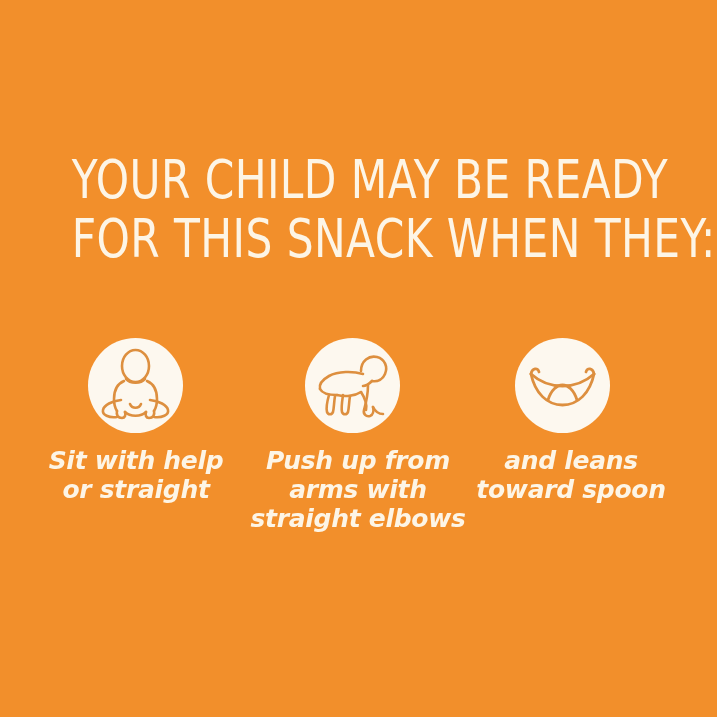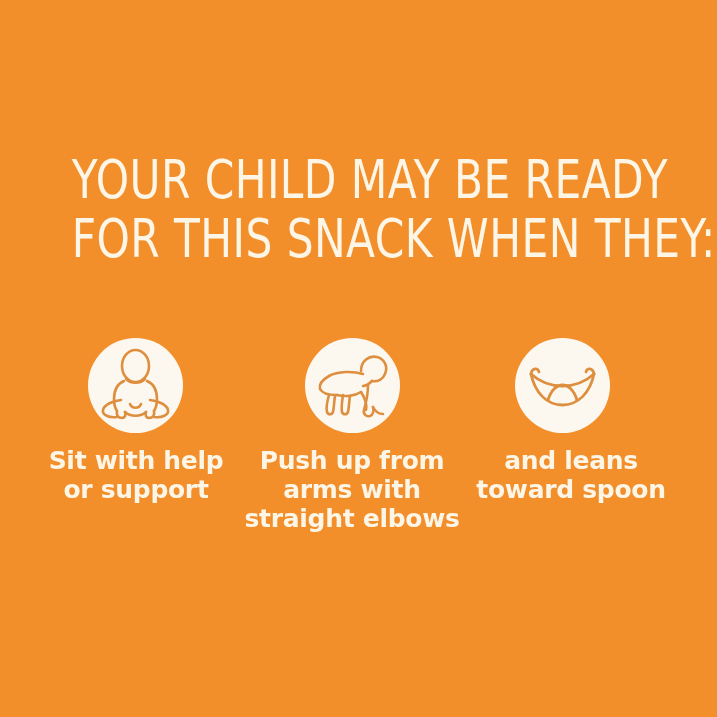--- a/index.html
+++ b/index.html
@@ -85,25 +85,26 @@
   .caption {
     position: absolute;
     top: 0;
     color: #FDF5E6;
     font-family: "DejaVu Sans", sans-serif;
     font-weight: bold;
     font-size: 25px;
     line-height: 29px;
     text-align: center;
     letter-spacing: -0.3px;
+    font-style: italic;
   }
   .caption .cap-line { display: block; white-space: nowrap; }
 
   .caption.c1 { left: 26px;  width: 220px; }
-  .caption.c2 { left: 241px; width: 222px; }
+  .caption.c2 { left: 247px; width: 222px; }
   .caption.c3 { left: 460px; width: 222px; }
 </style>
 </head>
 <body>
 
 <div class="poster">
 
   <div class="headline">
     <span class="hl-line">YOUR CHILD MAY BE READY</span>
     <span class="hl-line">FOR THIS SNACK WHEN THEY:</span>
@@ -184,21 +185,21 @@
         </svg>
       </div>
     </div>
 
   </div>
 
   <div class="caption-row">
 
     <div class="caption c1">
       <span class="cap-line">Sit with help</span>
-      <span class="cap-line">or support</span>
+      <span class="cap-line">or straight</span>
     </div>
 
     <div class="caption c2">
       <span class="cap-line">Push up from</span>
       <span class="cap-line">arms with</span>
       <span class="cap-line">straight elbows</span>
     </div>
 
     <div class="caption c3">
       <span class="cap-line">and leans</span>

